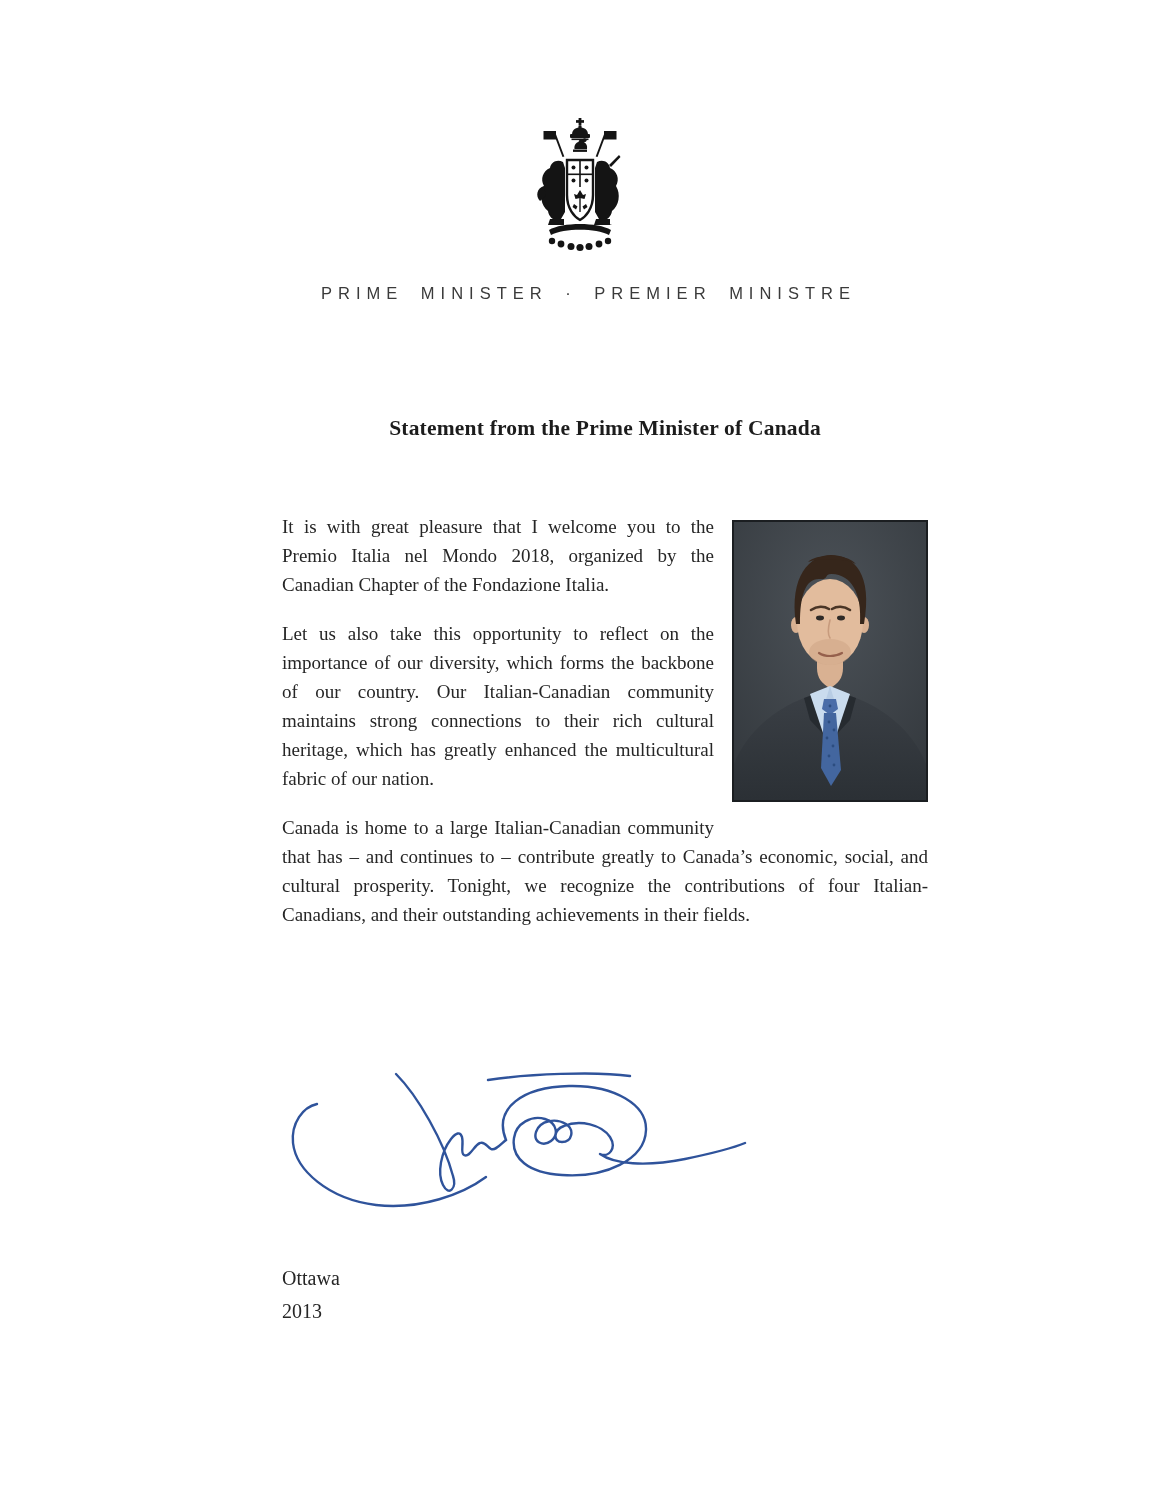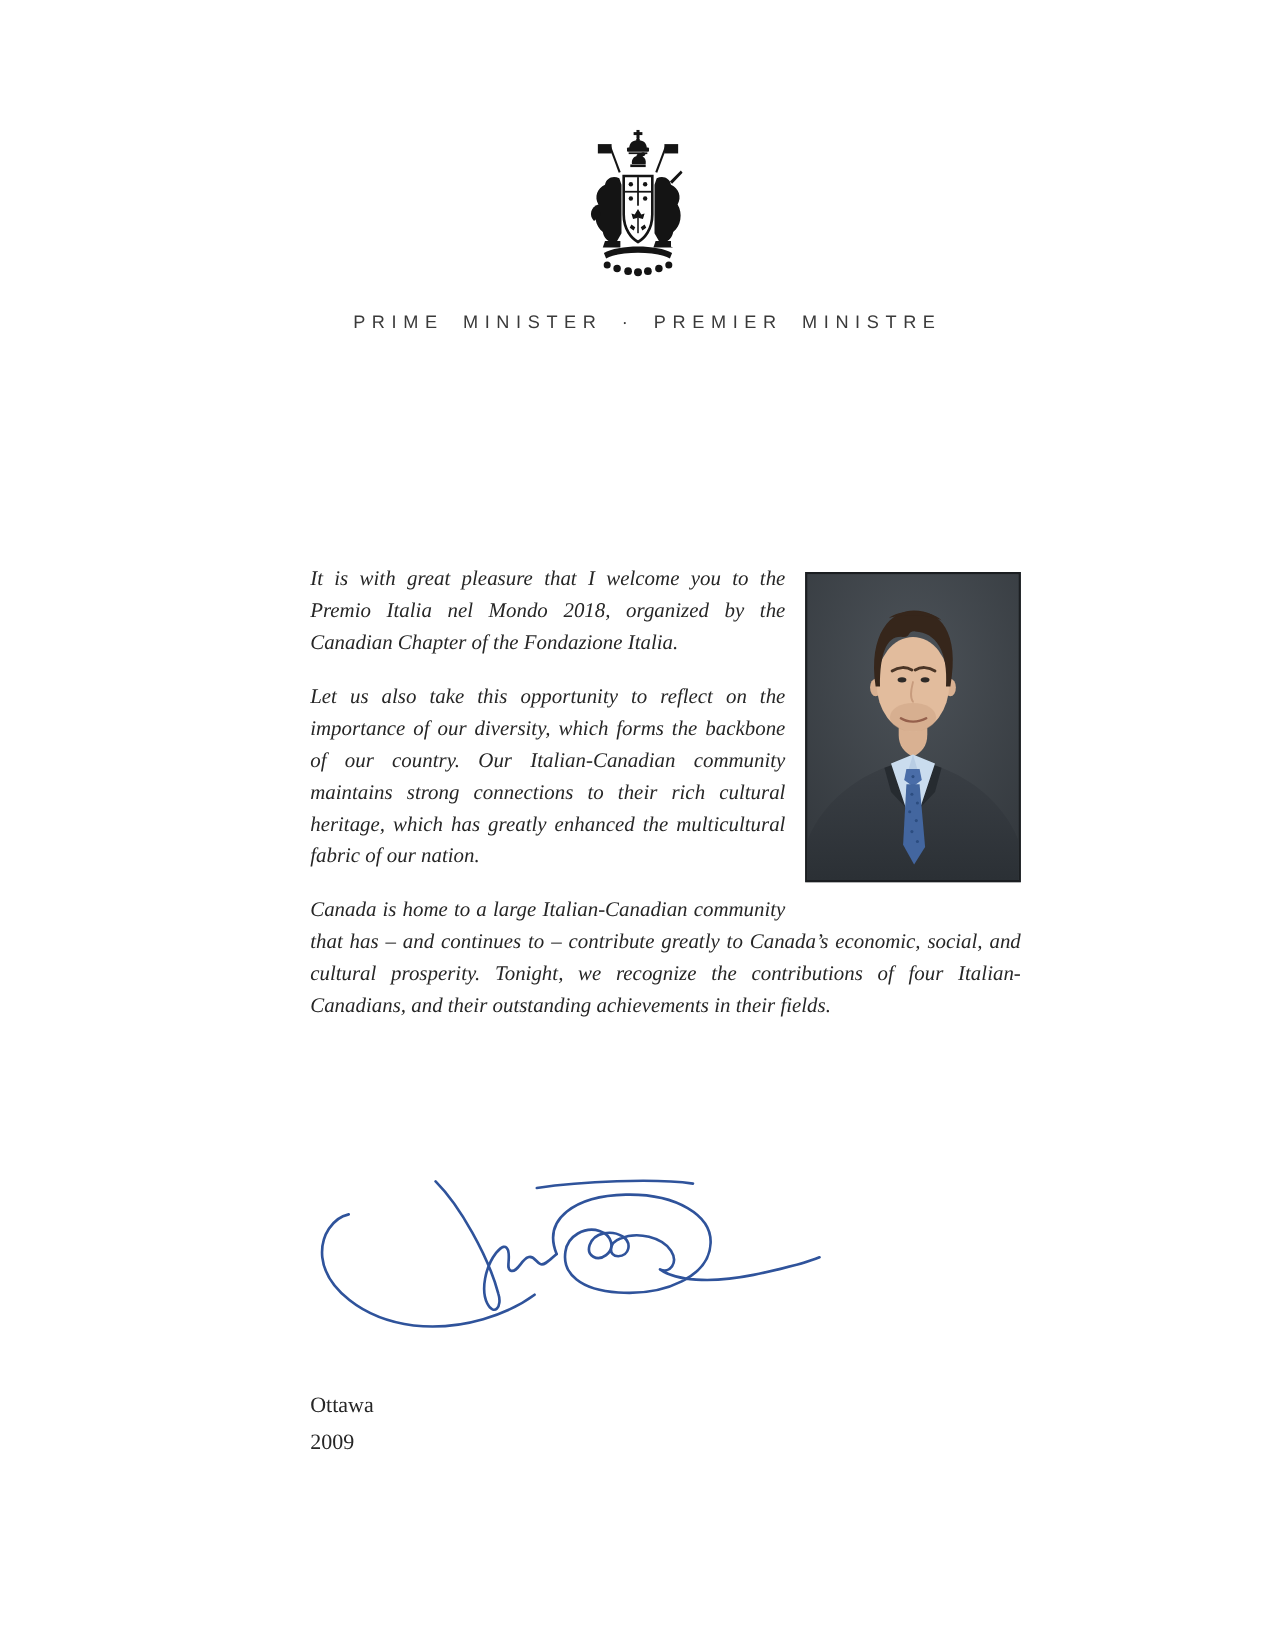--- a/index.html
+++ b/index.html
@@ -40,21 +40,20 @@
   
   .letter-body{
     position:absolute;top:512px;left:282px;width:646px;
   }
   .letter-body p{
     margin:0 0 20px 0;
     font-size:19px;
     line-height:29px;
     text-align:justify;
     color:#262626;
-    font-style:italic;
   }
   .photo{
     float:right;
     margin:8px 0 14px 18px;
     width:192px;height:278px;
     border:2px solid #1b1e21;
     background:#3a3f44;
   }
   .photo svg{display:block;width:100%;height:100%;}
   
@@ -131,20 +130,21 @@
         <circle cx="50" cy="129.5" r="3.6"></circle>
         <circle cx="59" cy="128.5" r="3.5"></circle>
         <circle cx="69" cy="126" r="3.4"></circle>
         <circle cx="78" cy="123" r="3.2"></circle>
       </g>
     </svg>
   </div>
 
   <div class="letterhead">PRIME MINISTER · PREMIER MINISTRE</div>
 
+  <h1 class="doc-title">Statement from the Prime Minister of Canada</h1>
 
   <div class="letter-body">
 
     <div class="photo">
       <svg viewBox="0 0 192 278" xmlns="http://www.w3.org/2000/svg">
         <defs>
           <radialGradient id="pbg" cx="50%" cy="30%" r="80%">
             <stop offset="0%" stop-color="#4c5258"></stop>
             <stop offset="100%" stop-color="#33383d"></stop>
           </radialGradient>
@@ -214,16 +214,16 @@
 
         <path d="M223 74 C210 42 240 21 286 20 C332 19 364 39 363 64 C362 94 322 112 279 109 C245 107 228 92 231 72 C233 57 249 49 262 53 C274 57 276 69 268 75 C260 81 250 76 253 66 C257 54 273 52 283 58 C292 64 289 76 279 76 C270 76 270 64 281 60 C297 53 319 59 327 71 C334 82 326 92 317 88 C331 98 362 101 402 93 C426 88 450 82 462 77"></path>
 
         <path d="M34 38 C20 41 8 57 10 77 C13 104 45 133 93 139 C138 144 180 128 203 111"></path>
       </g>
     </svg>
   </div>
 
   <div class="closing">
     <div>Ottawa</div>
-    <div>2009</div>
+    <div>2013</div>
   </div>
 
 </div>
 
 </body></html>

